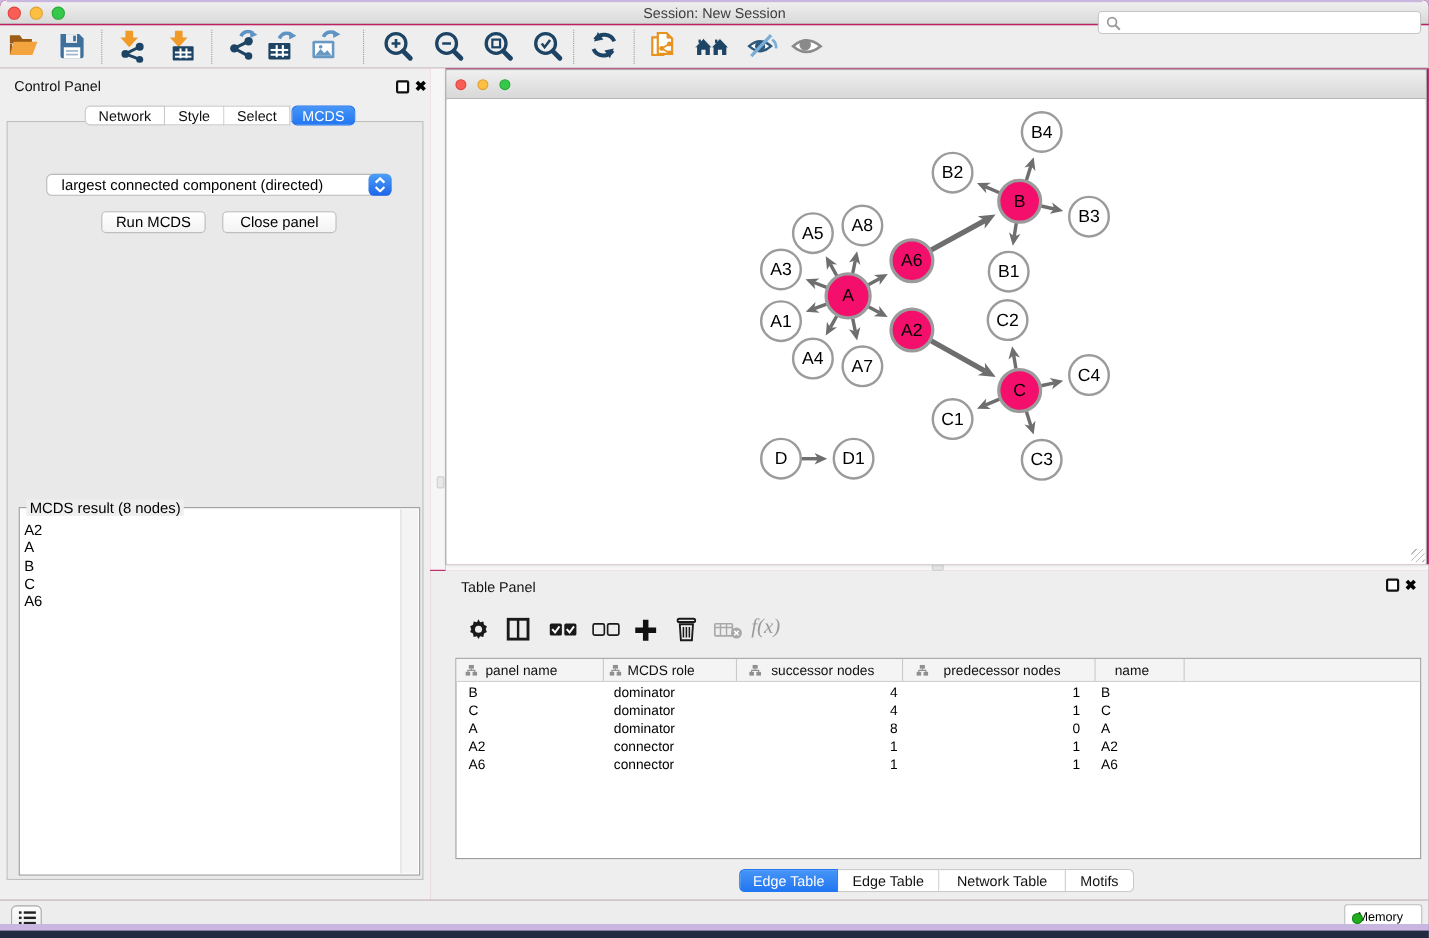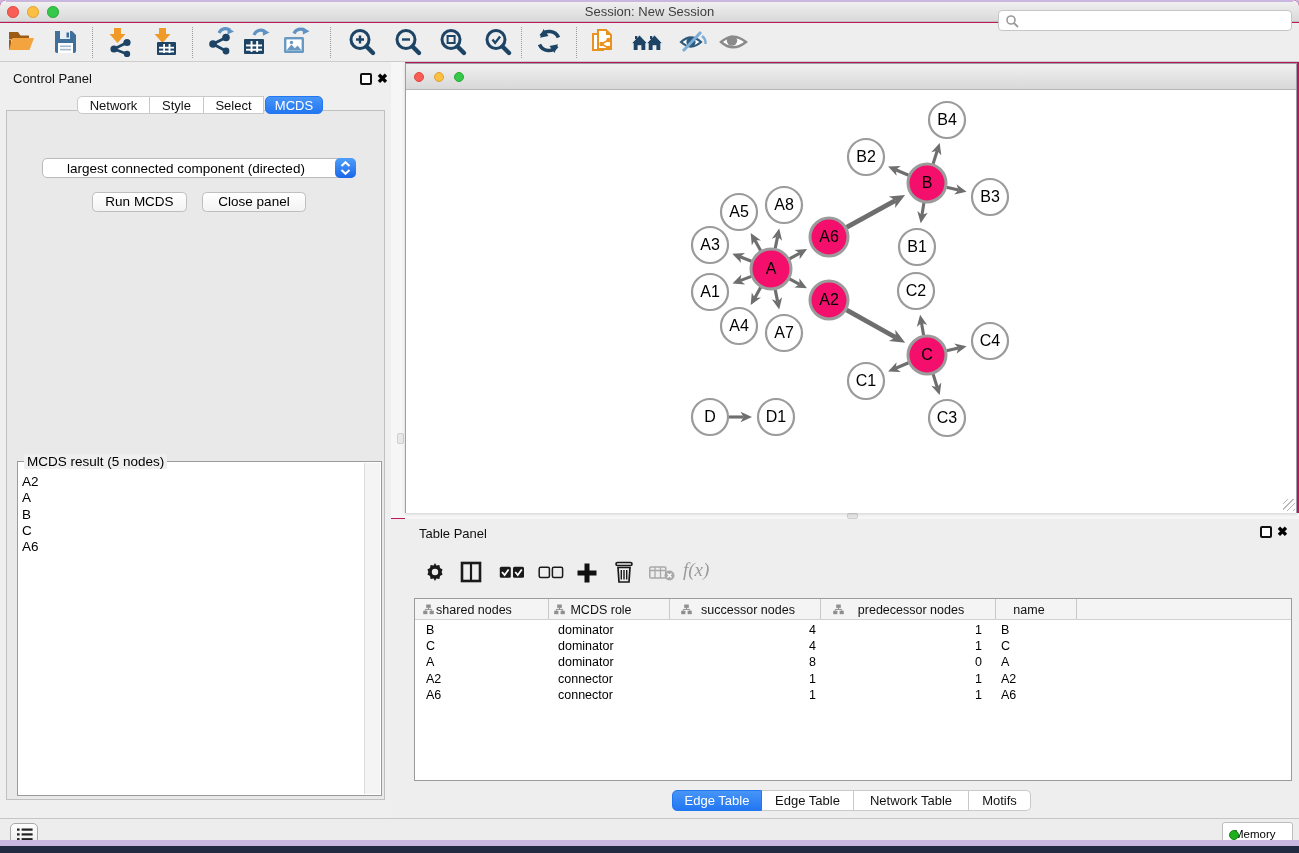--- a/index.html
+++ b/index.html
@@ -150,21 +150,21 @@
 <style>
 #cpanel{position:absolute;left:0;top:62px;width:391px;height:756px;background:#efefef}
 #cp-title{position:absolute;left:13px;top:9px;font-size:13px;color:#111}
 .winbtn-sq{position:absolute;width:12px;height:12px;border:2px solid #111;border-radius:2px;background:#fff}
 .winbtn-x{position:absolute;font-size:13px;font-weight:900;color:#000;line-height:10px}
 #cp-tabs{position:absolute;left:77px;top:34px;height:18px}
 .tab{position:absolute;top:0;height:18px;background:#fff;border:1px solid #c9c9c9;font-size:13px;color:#111;text-align:center;line-height:17px}
 .tab.sel{background:linear-gradient(#4795f7,#2277f2);color:#fff;border:1px solid #2277f2;border-radius:5px}
 #cp-inner{position:absolute;left:6px;top:48px;width:379px;height:690px;background:#e9e9e9;border:1px solid #c0c0c0}
 #opt-label{position:absolute;left:0;top:73px;width:391px;text-align:center;font-size:13.5px;color:#000}
-#dropdown{position:absolute;left:42px;top:96px;width:314px;height:20px;background:#fff;border:1px solid #b9b9b9;border-radius:5px;font-size:13.5px;color:#000;line-height:19px;padding-left:24px}
+#dropdown{position:absolute;left:42px;top:96px;width:314px;height:20px;background:#fff;border:1px solid #b9b9b9;border-radius:5px;font-size:13.5px;color:#000;line-height:19px;padding-left:13px}
 #dd-btn{position:absolute;right:-1px;top:-1px;width:21px;height:20px;border-radius:5px;background:linear-gradient(#4e9ef8,#1b66ea)}
 #dd-btn svg{position:absolute;left:4px;top:3px}
 .pbtn{position:absolute;top:130px;height:20px;background:linear-gradient(#ffffff,#f3f3f3);border:1px solid #bfbfbf;border-radius:4.5px;font-size:13.5px;color:#000;text-align:center;line-height:18px}
 #groupbox{position:absolute;left:17px;top:399px;width:365px;height:335px;border:1px solid #9a9a9a;background:#fff}
 #gb-label{position:absolute;left:6px;top:-8px;background:#efefef;padding:0 3px;font-size:13.5px;color:#000;z-index:3}
 #gb-list{position:absolute;left:1px;top:1px;right:17px;bottom:1px;background:#fff;font-size:13.5px;color:#000;padding-top:11px}
 #gb-list div{height:16.3px;padding-left:3px}
 #gb-sb{position:absolute;top:1px;right:1px;width:16px;bottom:1px;background:#f4f4f4;border-left:1px solid #dcdcdc}
 </style>
 <div id="cpanel">
@@ -182,21 +182,21 @@
     <div id="dd-btn">
           <svg width="13" height="14" viewBox="0 0 13 14">
             <path d="M2.5 5 L6.5 1.2 L10.5 5" stroke="#fff" stroke-width="2" fill="none"></path>
             <path d="M2.5 9 L6.5 12.8 L10.5 9" stroke="#fff" stroke-width="2" fill="none"></path>
           </svg>
         </div>
   </div>
   <div class="pbtn" style="left:92px;width:95px">Run MCDS</div>
   <div class="pbtn" style="left:202px;width:104px">Close panel</div>
   <div id="groupbox">
-    <div id="gb-label">MCDS result (5 nodes)</div>
+    <div id="gb-label">MCDS result (8 nodes)</div>
     <div id="gb-list">
           <div>A2</div>
           <div>A</div>
           <div>B</div>
           <div>C</div>
           <div>A6</div>
         </div>
     <div id="gb-sb"></div>
   </div>
 </div>
@@ -375,21 +375,21 @@
     <div class="th-sep" style="left:254px"></div>
     <div class="th-sep" style="left:405px"></div>
     <div class="th-sep" style="left:580px"></div>
     <div class="th-sep" style="left:661px"></div>
 <svg class="hico" style="left:8px" width="11" height="11" viewBox="0 0 11 11">
           <rect x="3.2" y="0.5" width="4.6" height="3.4" fill="#8f8f8f"></rect>
           <rect x="0.2" y="6.8" width="4.2" height="3.4" fill="#8f8f8f"></rect>
           <rect x="6.6" y="6.8" width="4.2" height="3.4" fill="#8f8f8f"></rect>
           <path d="M5.5 3.9 v1.5 M2.3 6.8 v-1.4 h6.4 v1.4" stroke="#8f8f8f" stroke-width="1" fill="none"></path>
         </svg>
-<div class="hd" style="left:59px;transform:translateX(-50%)">shared nodes</div>
+<div class="hd" style="left:59px;transform:translateX(-50%)">panel name</div>
 <svg class="hico" style="left:139px" width="11" height="11" viewBox="0 0 11 11">
           <rect x="3.2" y="0.5" width="4.6" height="3.4" fill="#8f8f8f"></rect>
           <rect x="0.2" y="6.8" width="4.2" height="3.4" fill="#8f8f8f"></rect>
           <rect x="6.6" y="6.8" width="4.2" height="3.4" fill="#8f8f8f"></rect>
           <path d="M5.5 3.9 v1.5 M2.3 6.8 v-1.4 h6.4 v1.4" stroke="#8f8f8f" stroke-width="1" fill="none"></path>
         </svg>
 <div class="hd" style="left:186px;transform:translateX(-50%)">MCDS role</div>
 <svg class="hico" style="left:266px" width="11" height="11" viewBox="0 0 11 11">
           <rect x="3.2" y="0.5" width="4.6" height="3.4" fill="#8f8f8f"></rect>
           <rect x="0.2" y="6.8" width="4.2" height="3.4" fill="#8f8f8f"></rect>

